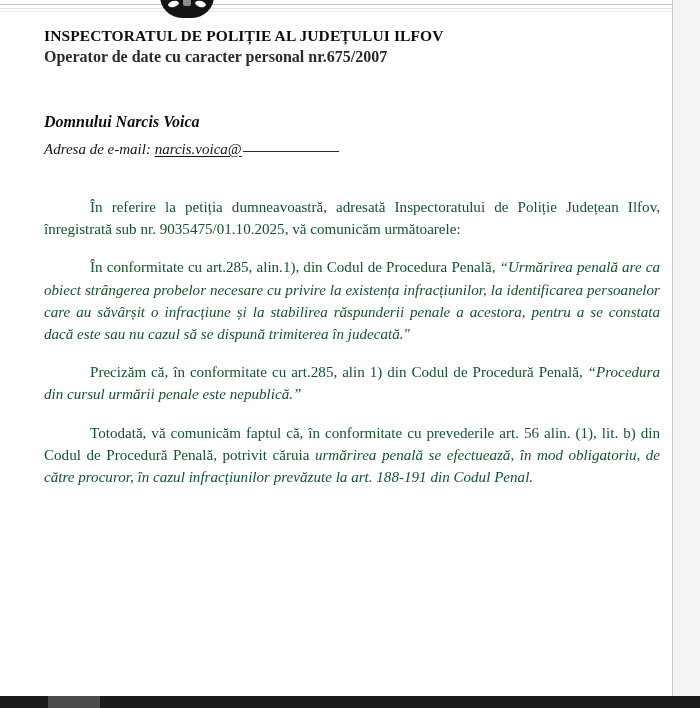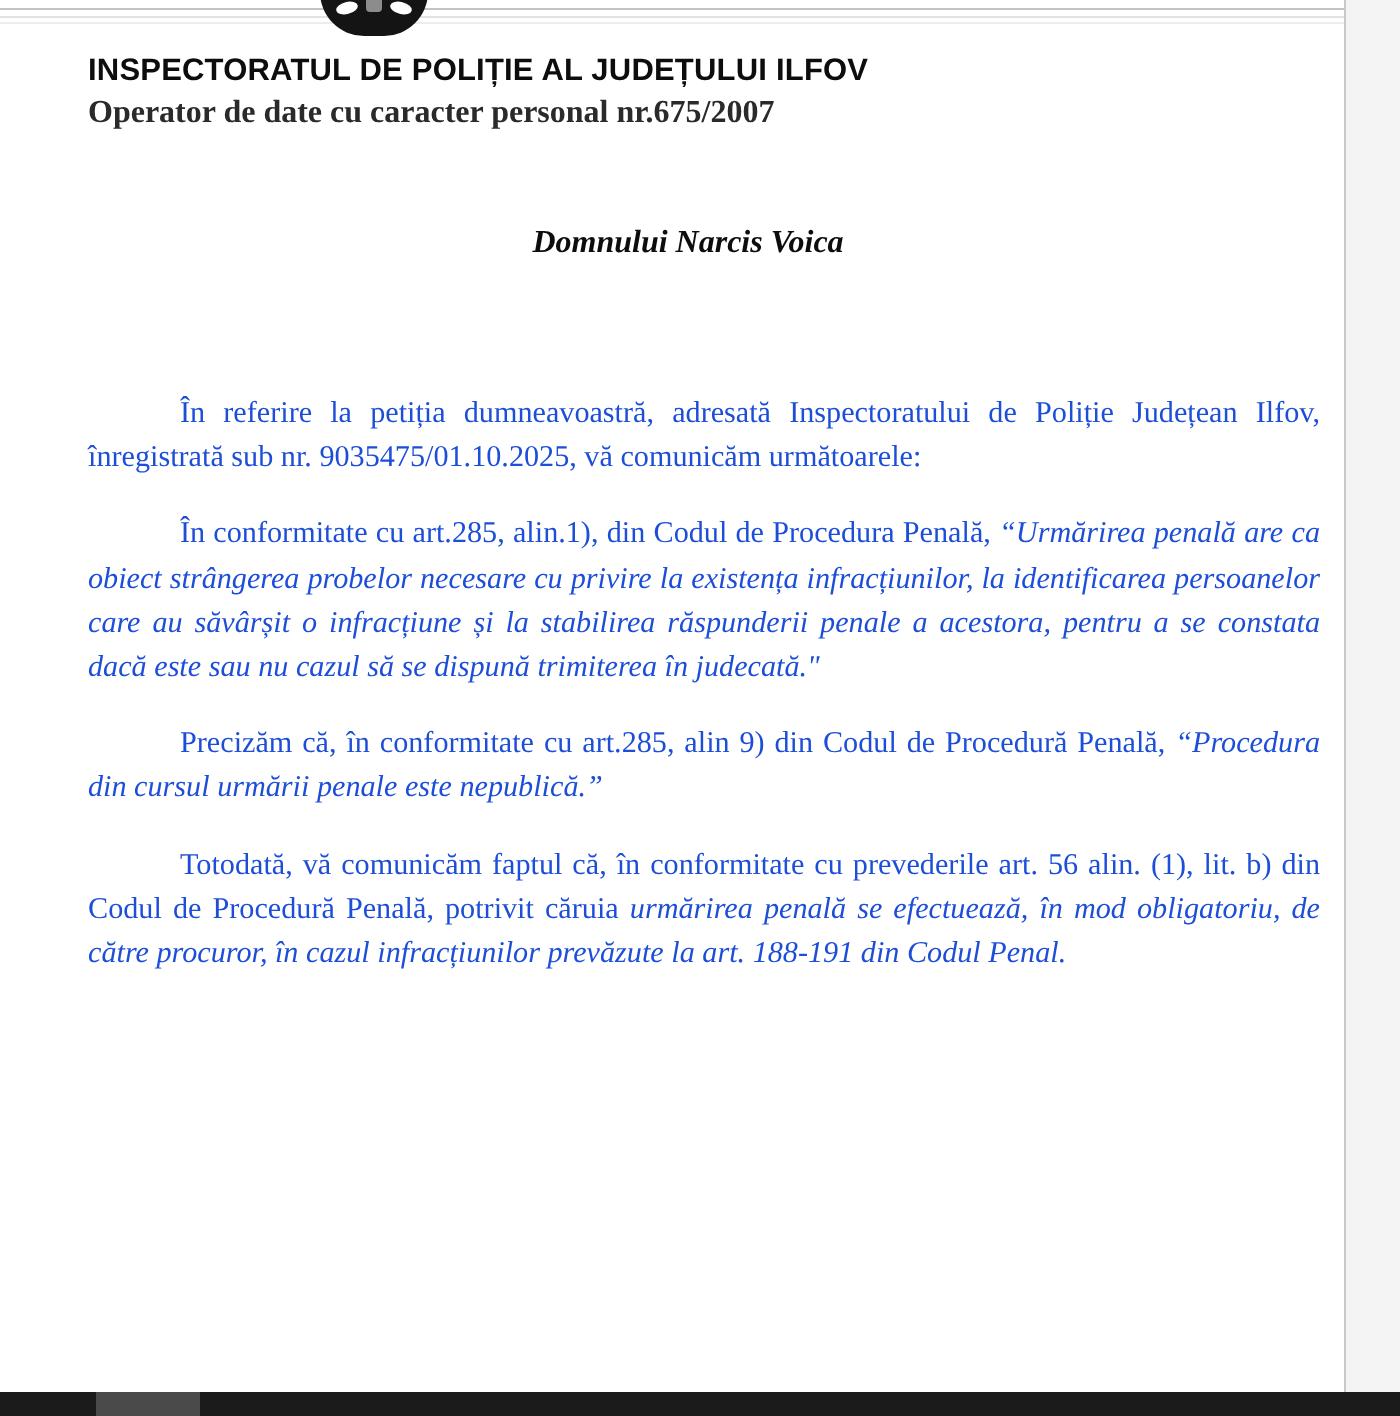--- a/index.html
+++ b/index.html
@@ -117,21 +117,21 @@
   }
 
   
   #letterhead {
     position: absolute;
     left: 44px;
     top: 28px;
     width: 600px;
   }
   #letterhead .org-name {
-    font-family: Liberation Sans, sans-serif;
+    font-family: Liberation Serif, serif;
     font-weight: bold;
     font-size: 15.5px;
     letter-spacing: 0.1px;
     line-height: 1.05;
     color: #0d0d0d;
     white-space: nowrap;
   }
   #letterhead .org-sub {
     margin-top: 4px;
     font-family: "Liberation Serif", "DejaVu Serif", serif;
@@ -141,21 +141,20 @@
     color: #2a2a2a;
     white-space: nowrap;
   }
 
   
   #addressee {
     position: absolute;
     left: 44px;
     top: 112px;
     width: 600px;
-    text-align: center;
   }
   #addressee .addressee-name {
     font-size: 16px;
     font-weight: bold;
     font-style: italic;
     line-height: 1.3;
     color: #0d0d0d;
   }
   #addressee .email-row {
     margin-top: 7px;
@@ -183,21 +182,21 @@
     left: 44px;
     top: 196px;
     width: 616px;
   }
   .para {
     text-align: justify;
     text-justify: inter-word;
     font-size: 15.1px;
     line-height: 1.47;
     margin: 0 0 16px 0;
-    color: #1d4ed8;
+    color: #14532d;
     text-indent: 46px;
   }
   .para .quoted {
     font-style: italic;
   }
 
   
   #para-context {
     letter-spacing: 0.05px;
   }
@@ -220,34 +219,38 @@
       <div class="eye-r"></div>
     </div>
 
     <div id="letterhead">
       <div class="org-name">INSPECTORATUL DE POLIȚIE AL JUDEȚULUI ILFOV</div>
       <div class="org-sub">Operator de date cu caracter personal nr.675/2007</div>
     </div>
 
     <div id="addressee">
       <div class="addressee-name">Domnului Narcis Voica</div>
+      <div class="email-row">
+        <span>Adresa de e-mail:</span>
+        <span class="email-value">narcis.voica@</span><span class="email-redaction"></span>
+      </div>
     </div>
 
     <div id="letter-body">
 
       <p class="para" id="para-reference">
         <span>În referire la petiția dumneavoastră, adresată Inspectoratului de Poliție Județean Ilfov, înregistrată sub nr. 9035475/01.10.2025, vă comunicăm următoarele:</span>
       </p>
 
       <p class="para" id="para-art285-1">
         <span>În conformitate cu art.285, alin.1), din Codul de Procedura Penală, </span><span class="quoted">“Urmărirea penală are ca obiect strângerea probelor necesare cu privire la existența infracțiunilor, la identificarea persoanelor care au săvârșit o infracțiune și la stabilirea răspunderii penale a acestora, pentru a se constata dacă este sau nu cazul să se dispună trimiterea în judecată."</span>
       </p>
 
       <p class="para" id="para-art285-2">
-        <span>Precizăm că, în conformitate cu art.285, alin 9) din Codul de Procedură Penală,</span>
+        <span>Precizăm că, în conformitate cu art.285, alin 1) din Codul de Procedură Penală,</span>
         <span class="quoted">“Procedura din cursul urmării penale este nepublică.”</span>
       </p>
 
 
       <p class="para" id="para-totodata">
         <span>Totodată, vă comunicăm faptul că, în conformitate cu prevederile art. 56 alin. (1), lit. b) din Codul de Procedură Penală, potrivit căruia </span><span class="quoted">urmărirea penală se efectuează, în mod obligatoriu, de către procuror, în cazul infracțiunilor prevăzute la art. 188-191 din Codul Penal.</span>
       </p>
 
 
     </div>

